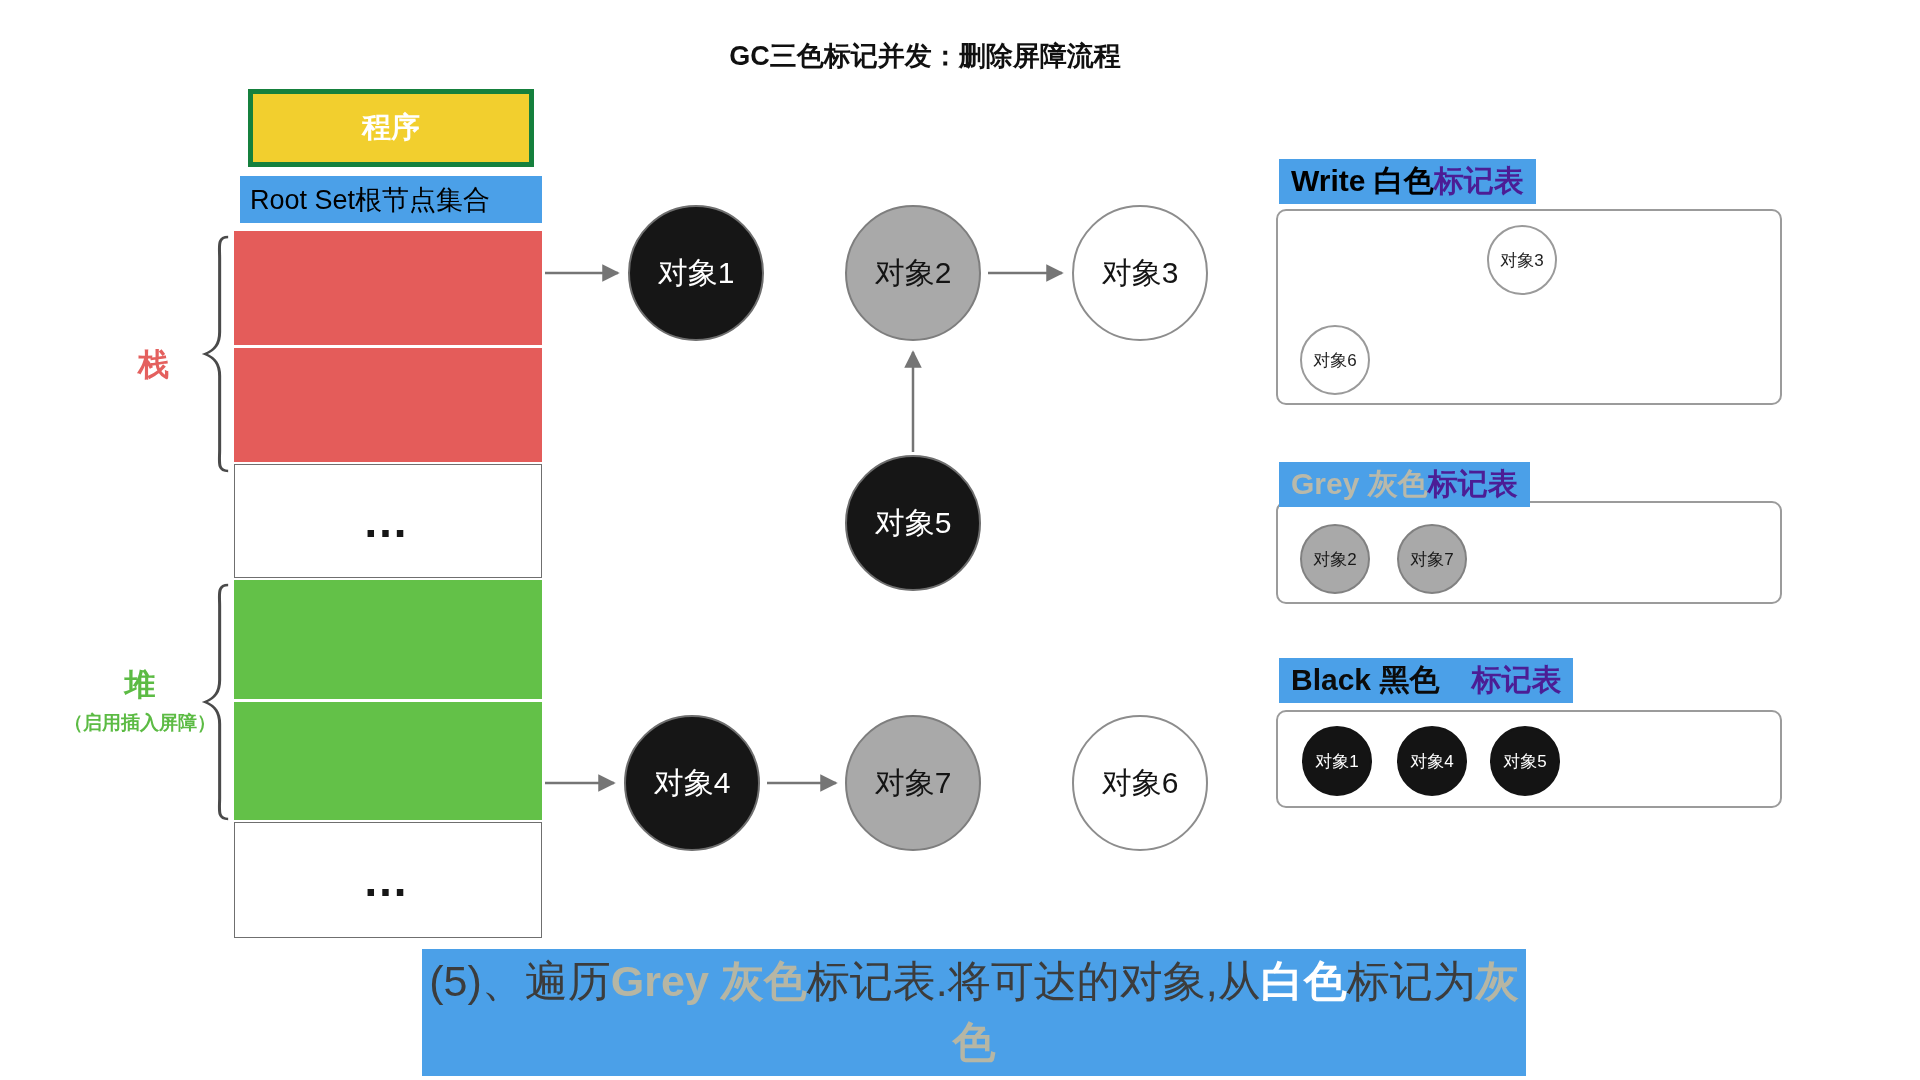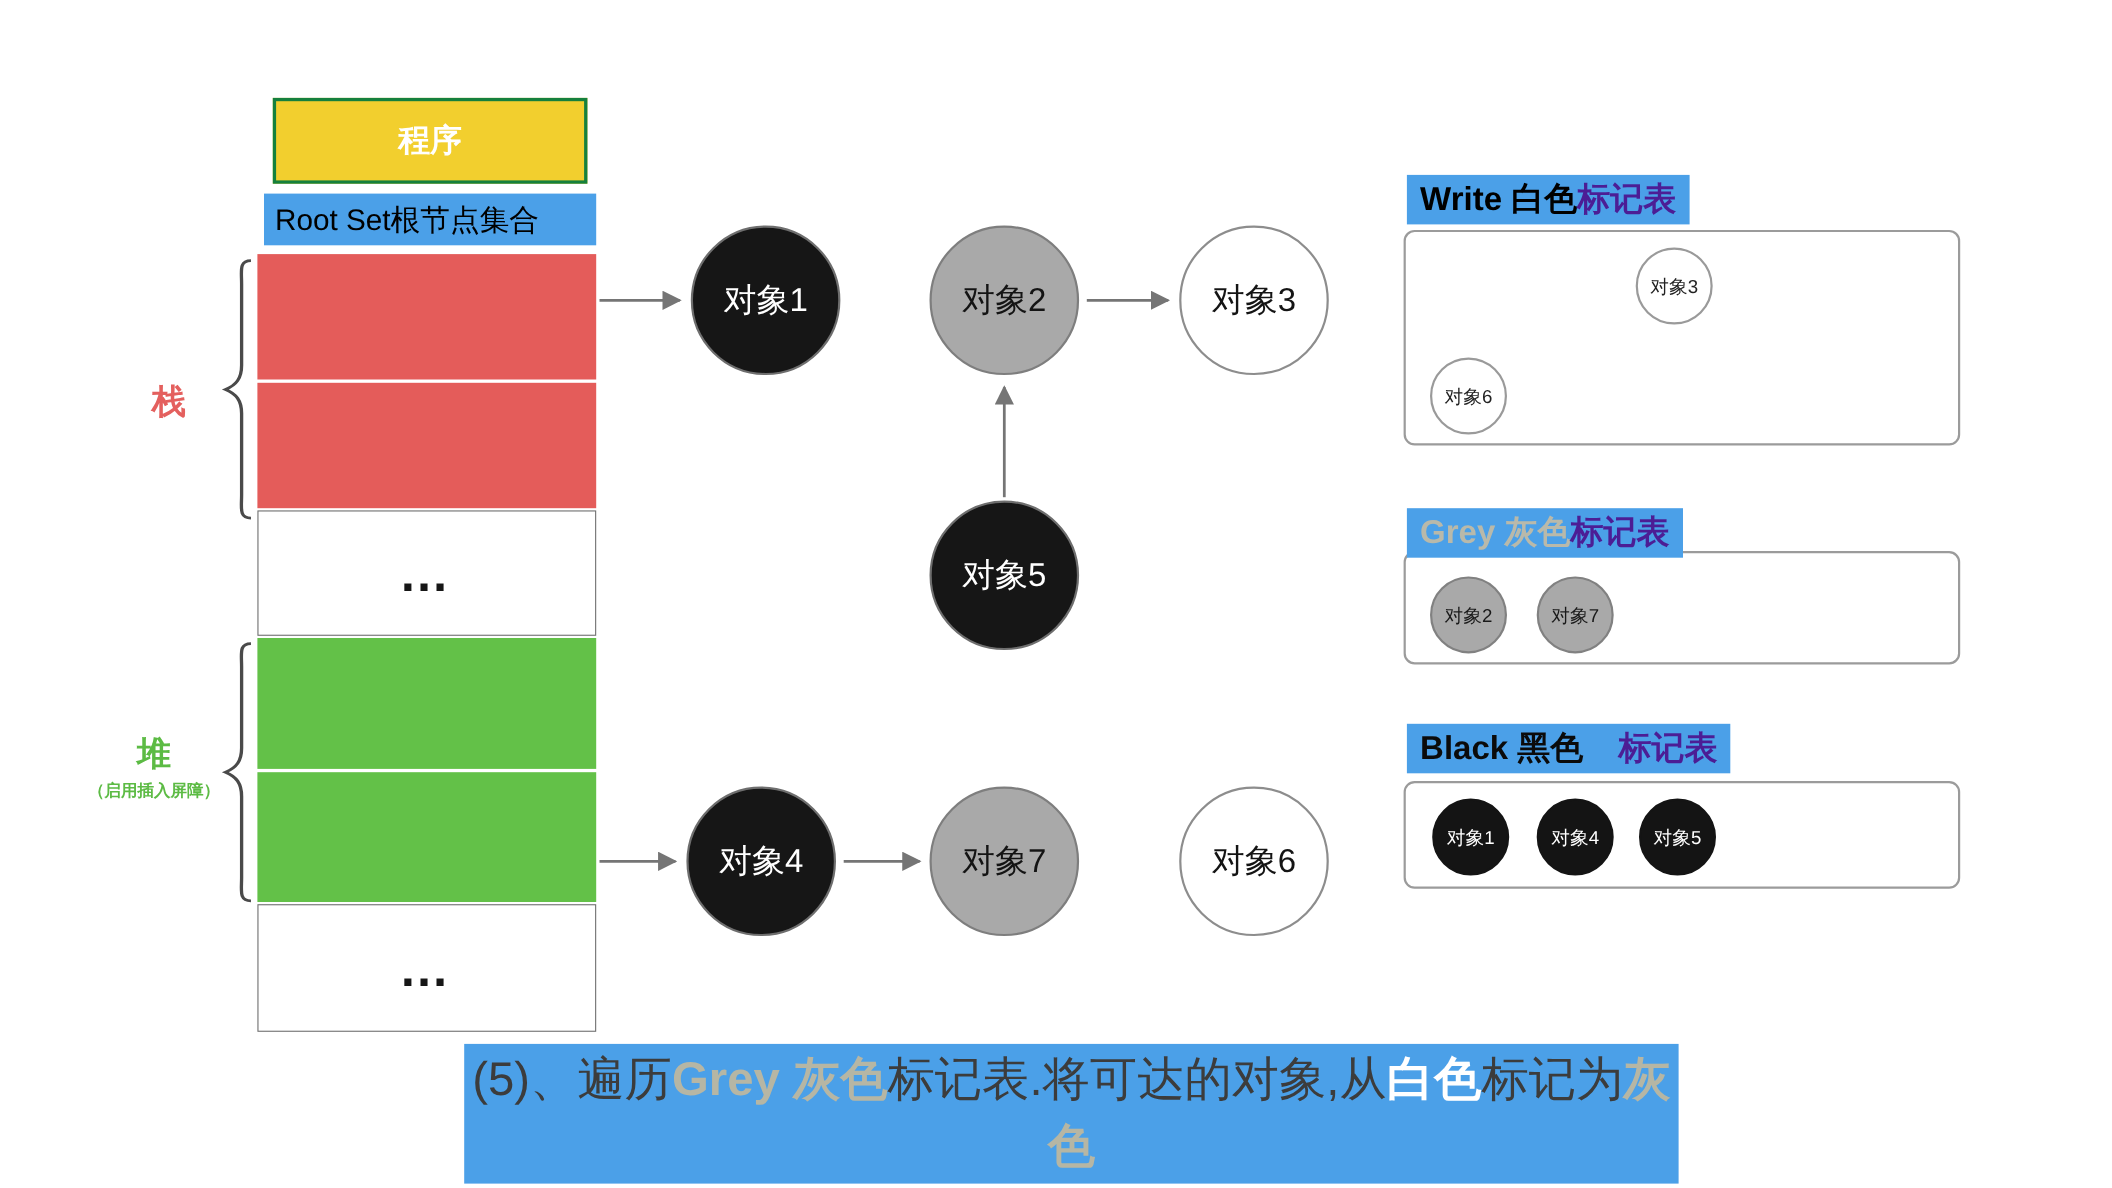--- a/index.html
+++ b/index.html
@@ -4,33 +4,33 @@
 <style>
   * { margin:0; padding:0; box-sizing:border-box; }
   html,body { background:#ffffff; }
   body { font-family:"Liberation Sans","DejaVu Sans",sans-serif; }
   .canvas { position:relative; width:1920px; height:1080px; background:#fff; overflow:hidden; }
   .abs { position:absolute; }
 
   .title { top:38px; left:0; width:1850px; text-align:center; font-size:27px; font-weight:bold; color:#101010; }
 
   
-  .program { left:248px; top:89px; width:286px; height:78px; background:#F2CF2E; border:3px solid #15803d;
+  .program { left:248px; top:89px; width:286px; height:78px; background:#F2CF2E; border:5px solid #15803d;
              display:flex; align-items:center; justify-content:center; color:#ffffff; font-size:29px; font-weight:bold; }
   .rootbar { left:240px; top:176px; width:302px; height:47px; background:#4BA0E8; color:#000000;
              font-size:27px; display:flex; align-items:center; padding-left:10px; white-space:nowrap; }
   .cell { left:234px; width:308px; }
   .red   { background:#E45C5A; }
   .green { background:#63C148; }
   .dots  { background:#fff; border:1px solid #6f6f6f; display:flex; align-items:center; justify-content:center;
            font-size:46px; font-weight:bold; color:#161616; letter-spacing:5px; line-height:0; }
   .stack-label { left:138px; top:344px; font-size:31px; font-weight:bold; color:#E4605E; }
   .heap-label-wrap { left:50px; top:664px; width:180px; text-align:center; }
   .heap-label { font-size:31px; font-weight:bold; color:#5CBB44; }
-  .heap-note  { font-size:15px; font-weight:bold; color:#5CBB44; margin-top:4px; white-space:nowrap; }
+  .heap-note  { font-size:19px; font-weight:bold; color:#5CBB44; margin-top:4px; white-space:nowrap; }
 
   
   .node { width:136px; height:136px; border-radius:50%; display:flex; align-items:center; justify-content:center; font-size:30px; }
   .node.black { background:#161616; border:2px solid #6e6e6e; color:#ffffff; }
   .node.gray  { background:#a9a9a9; border:2px solid #7e7e7e; color:#141414; }
   .node.white { background:#ffffff; border:2px solid #8d8d8d; color:#141414; }
 
   
   .thead { height:45px; background:#4BA0E8; display:flex; align-items:center; padding:0 12px; font-size:30px;
            white-space:nowrap; z-index:3; }
@@ -49,20 +49,21 @@
   .caption { left:422px; top:949px; width:1104px; height:127px; background:#4BA0E8; text-align:center;
              font-size:43px; line-height:61px; color:#3c3c3c; padding-top:2px; }
   .seg-grey  { color:#b6b6a4; font-weight:bold; }
   .seg-white { color:#ffffff; font-weight:bold; }
 </style>
 </head>
 <body>
 
 <div class="canvas">
 
+  <div class="abs title">GC三色标记并发：删除屏障流程</div>
 
   <div class="abs program">
     <span>程序</span>
   </div>
   <div class="abs rootbar">Root Set根节点集合</div>
 
   <div class="abs cell red" style="top:231px; height:114px;"></div>
   <div class="abs cell red" style="top:348px; height:114px;"></div>
   <div class="abs cell dots" style="top:464px; height:114px;">
     <span>…</span>

